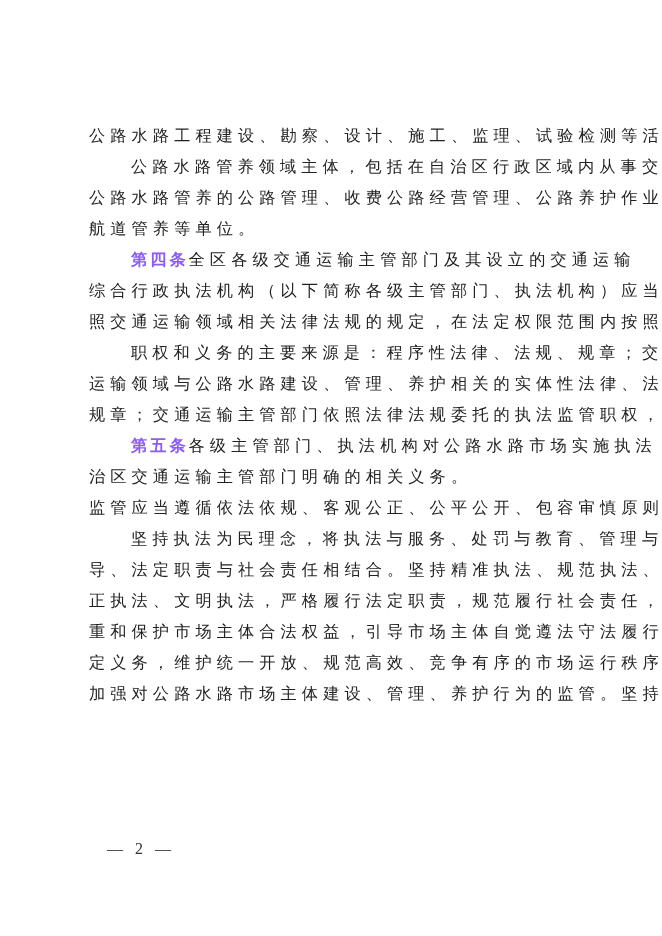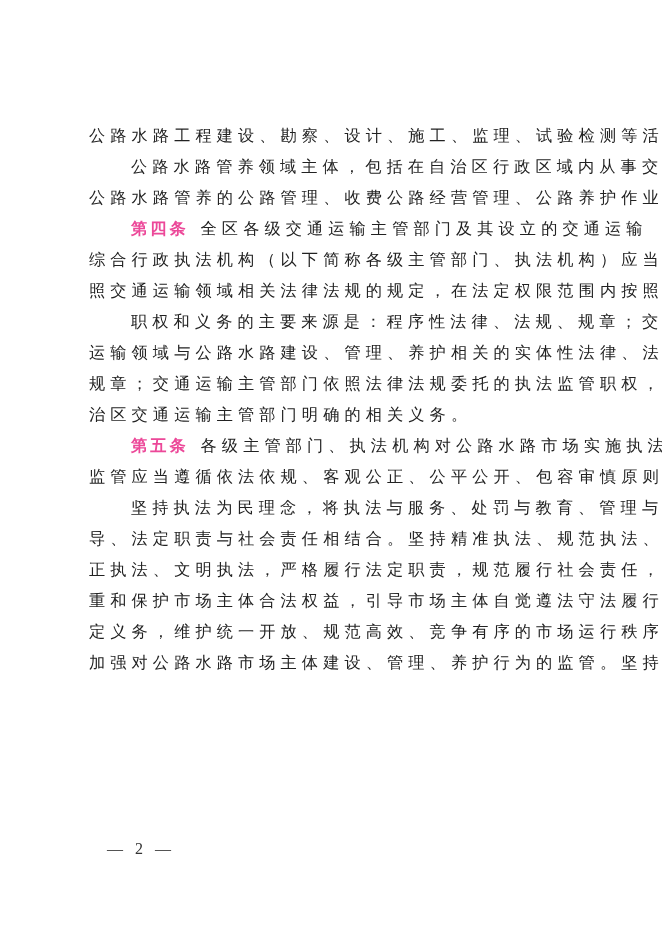--- a/index.html
+++ b/index.html
@@ -3,40 +3,41 @@
   <meta charset="utf-8">
   <style>
     html, body { margin: 0; padding: 0; background: #ffffff; }
     body { width: 662px; height: 936px; position: relative; overflow: hidden;
            font-family: "DejaVu Serif", "Liberation Serif", serif; color: #222; }
     .page { position: absolute; left: 0; top: 0; width: 662px; height: 936px; background: #fff; }
     .body-text { position: absolute; left: 89px; top: 120px; width: 492px; }
     .line { height: 31px; line-height: 31px; font-size: 16.2px; letter-spacing: 5.1px;
             white-space: nowrap; overflow: visible; }
     .indent { padding-left: 42px; }
-    .art { font-weight: bold; font-family: "DejaVu Sans", "Liberation Sans", sans-serif; letter-spacing: 3px; margin-right: 12px; color: #ec4899; }
+    .art { font-weight: bold; font-family: "DejaVu Sans", "Liberation Sans", sans-serif; letter-spacing: 3px; color: #8b5cf6; }
     .page-number { position: absolute; left: 107px; top: 840px; font-size: 16px; letter-spacing: 4px; color: #333;
                    font-family: "Liberation Serif", serif; }
   </style>
 </head>
 <body>
 
 <div class="page">
   <div class="body-text">
     <div class="line"><span>公路水路工程建设、勘察、设计、施工、监理、试验检测等活动</span></div>
     <div class="line indent"><span>公路水路管养领域主体，包括在自治区行政区域内从事交通</span></div>
     <div class="line"><span>公路水路管养的公路管理、收费公路经营管理、公路养护作业、</span></div>
+    <div class="line"><span>航道管养等单位。</span></div>
     <div class="line indent"><span class="art">第四条</span><span>全区各级交通运输主管部门及其设立的交通运输</span></div>
     <div class="line"><span>综合行政执法机构（以下简称各级主管部门、执法机构）应当依</span></div>
     <div class="line"><span>照交通运输领域相关法律法规的规定，在法定权限范围内按照法</span></div>
     <div class="line indent"><span>职权和义务的主要来源是：程序性法律、法规、规章；交通</span></div>
     <div class="line"><span>运输领域与公路水路建设、管理、养护相关的实体性法律、法规、</span></div>
     <div class="line"><span>规章；交通运输主管部门依照法律法规委托的执法监管职权，自</span></div>
+    <div class="line indent"><span class="art">第五条</span><span>各级主管部门、执法机构对公路水路市场实施执法</span></div>
     <div class="line"><span>治区交通运输主管部门明确的相关义务。</span></div>
-    <div class="line indent"><span class="art">第五条</span><span>各级主管部门、执法机构对公路水路市场实施执法</span></div>
     <div class="line"><span>监管应当遵循依法依规、客观公正、公平公开、包容审慎原则。</span></div>
     <div class="line indent"><span>坚持执法为民理念，将执法与服务、处罚与教育、管理与疏</span></div>
     <div class="line"><span>导、法定职责与社会责任相结合。坚持精准执法、规范执法、公</span></div>
     <div class="line"><span>正执法、文明执法，严格履行法定职责，规范履行社会责任，尊</span></div>
     <div class="line"><span>重和保护市场主体合法权益，引导市场主体自觉遵法守法履行法</span></div>
     <div class="line"><span>定义务，维护统一开放、规范高效、竞争有序的市场运行秩序。</span></div>
     <div class="line"><span>加强对公路水路市场主体建设、管理、养护行为的监管。坚持事</span></div>
   </div>
   <div class="page-number">— 2 —</div>
 </div>

